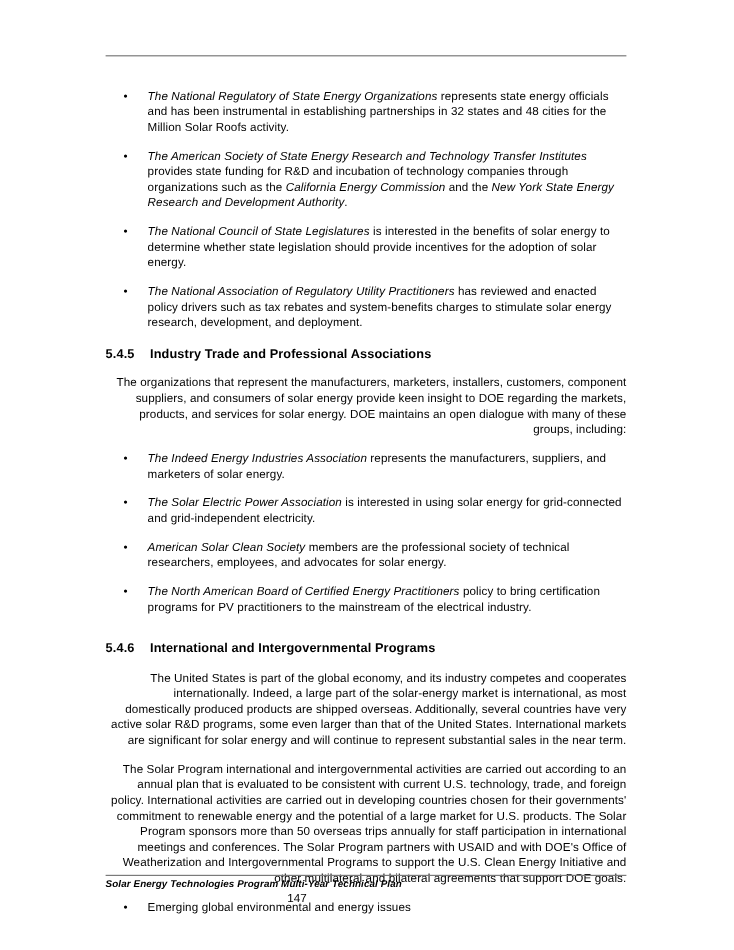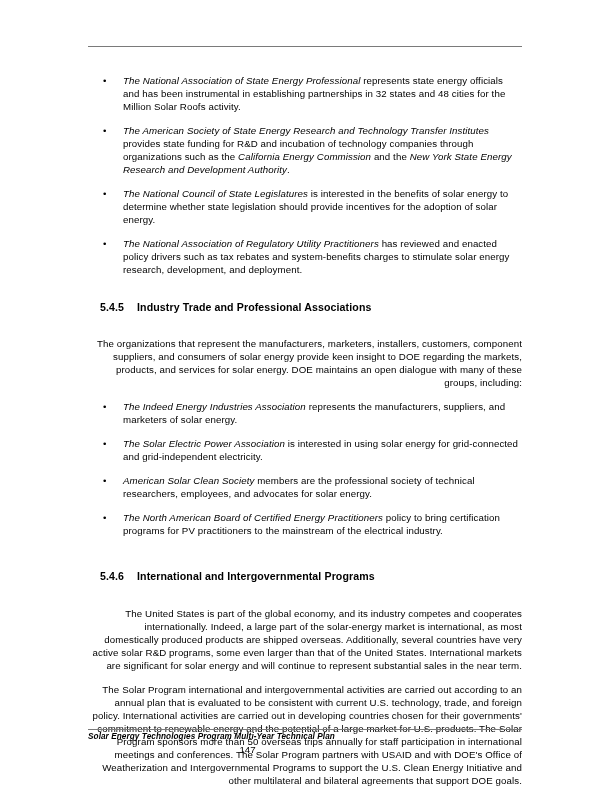--- a/index.html
+++ b/index.html
@@ -32,21 +32,21 @@
     width: 434px;
   }
   p.body-para {
     margin: 0 0 11px 0;
     font-size: 9.7px;
     line-height: 13.0px;
     text-align: right;
     letter-spacing: 0.01em;
   }
   h2.section-heading {
-    margin: 12px;
+    margin: 0;
     font-size: 10.6px;
     line-height: 14px;
     font-weight: bold;
     letter-spacing: 0.01em;
   }
   .section-heading .num {
     display: inline-block;
     width: 37px;
   }
   .heading-block {
@@ -110,21 +110,21 @@
 <body>
 
 <div class="page">
 
   <div class="header-rule"></div>
 
   <div class="content">
 
     <ul class="bullets">
       <li>
-        <span class="bullet-mark">•</span><span class="it">The National Association of State Energy Professional</span><span> represents state energy officials and has been instrumental in establishing partnerships in 32 states and 48 cities for the Million Solar Roofs activity.</span>
+        <span class="bullet-mark">•</span><span class="it">The National Regulatory of State Energy Organizations</span><span> represents state energy officials and has been instrumental in establishing partnerships in 32 states and 48 cities for the Million Solar Roofs activity.</span>
       </li>
       <li>
         <span class="bullet-mark">•</span><span class="it">The American Society of State Energy Research and Technology Transfer Institutes</span><span> provides state funding for R&amp;D and incubation of technology companies through organizations such as the </span><span class="it">California Energy Commission</span><span> and the </span><span class="it">New York State Energy Research and Development Authority</span><span>.</span>
       </li>
       <li>
         <span class="bullet-mark">•</span><span class="it">The National Council of State Legislatures</span><span> is interested in the benefits of solar energy to determine whether state legislation should provide incentives for the adoption of solar energy.</span>
       </li>
       <li>
         <span class="bullet-mark">•</span><span class="it">The National Association of Regulatory Utility Practitioners</span><span> has reviewed and enacted policy drivers such as tax rebates and system-benefits charges to stimulate solar energy research, development, and deployment.</span>
       </li>

